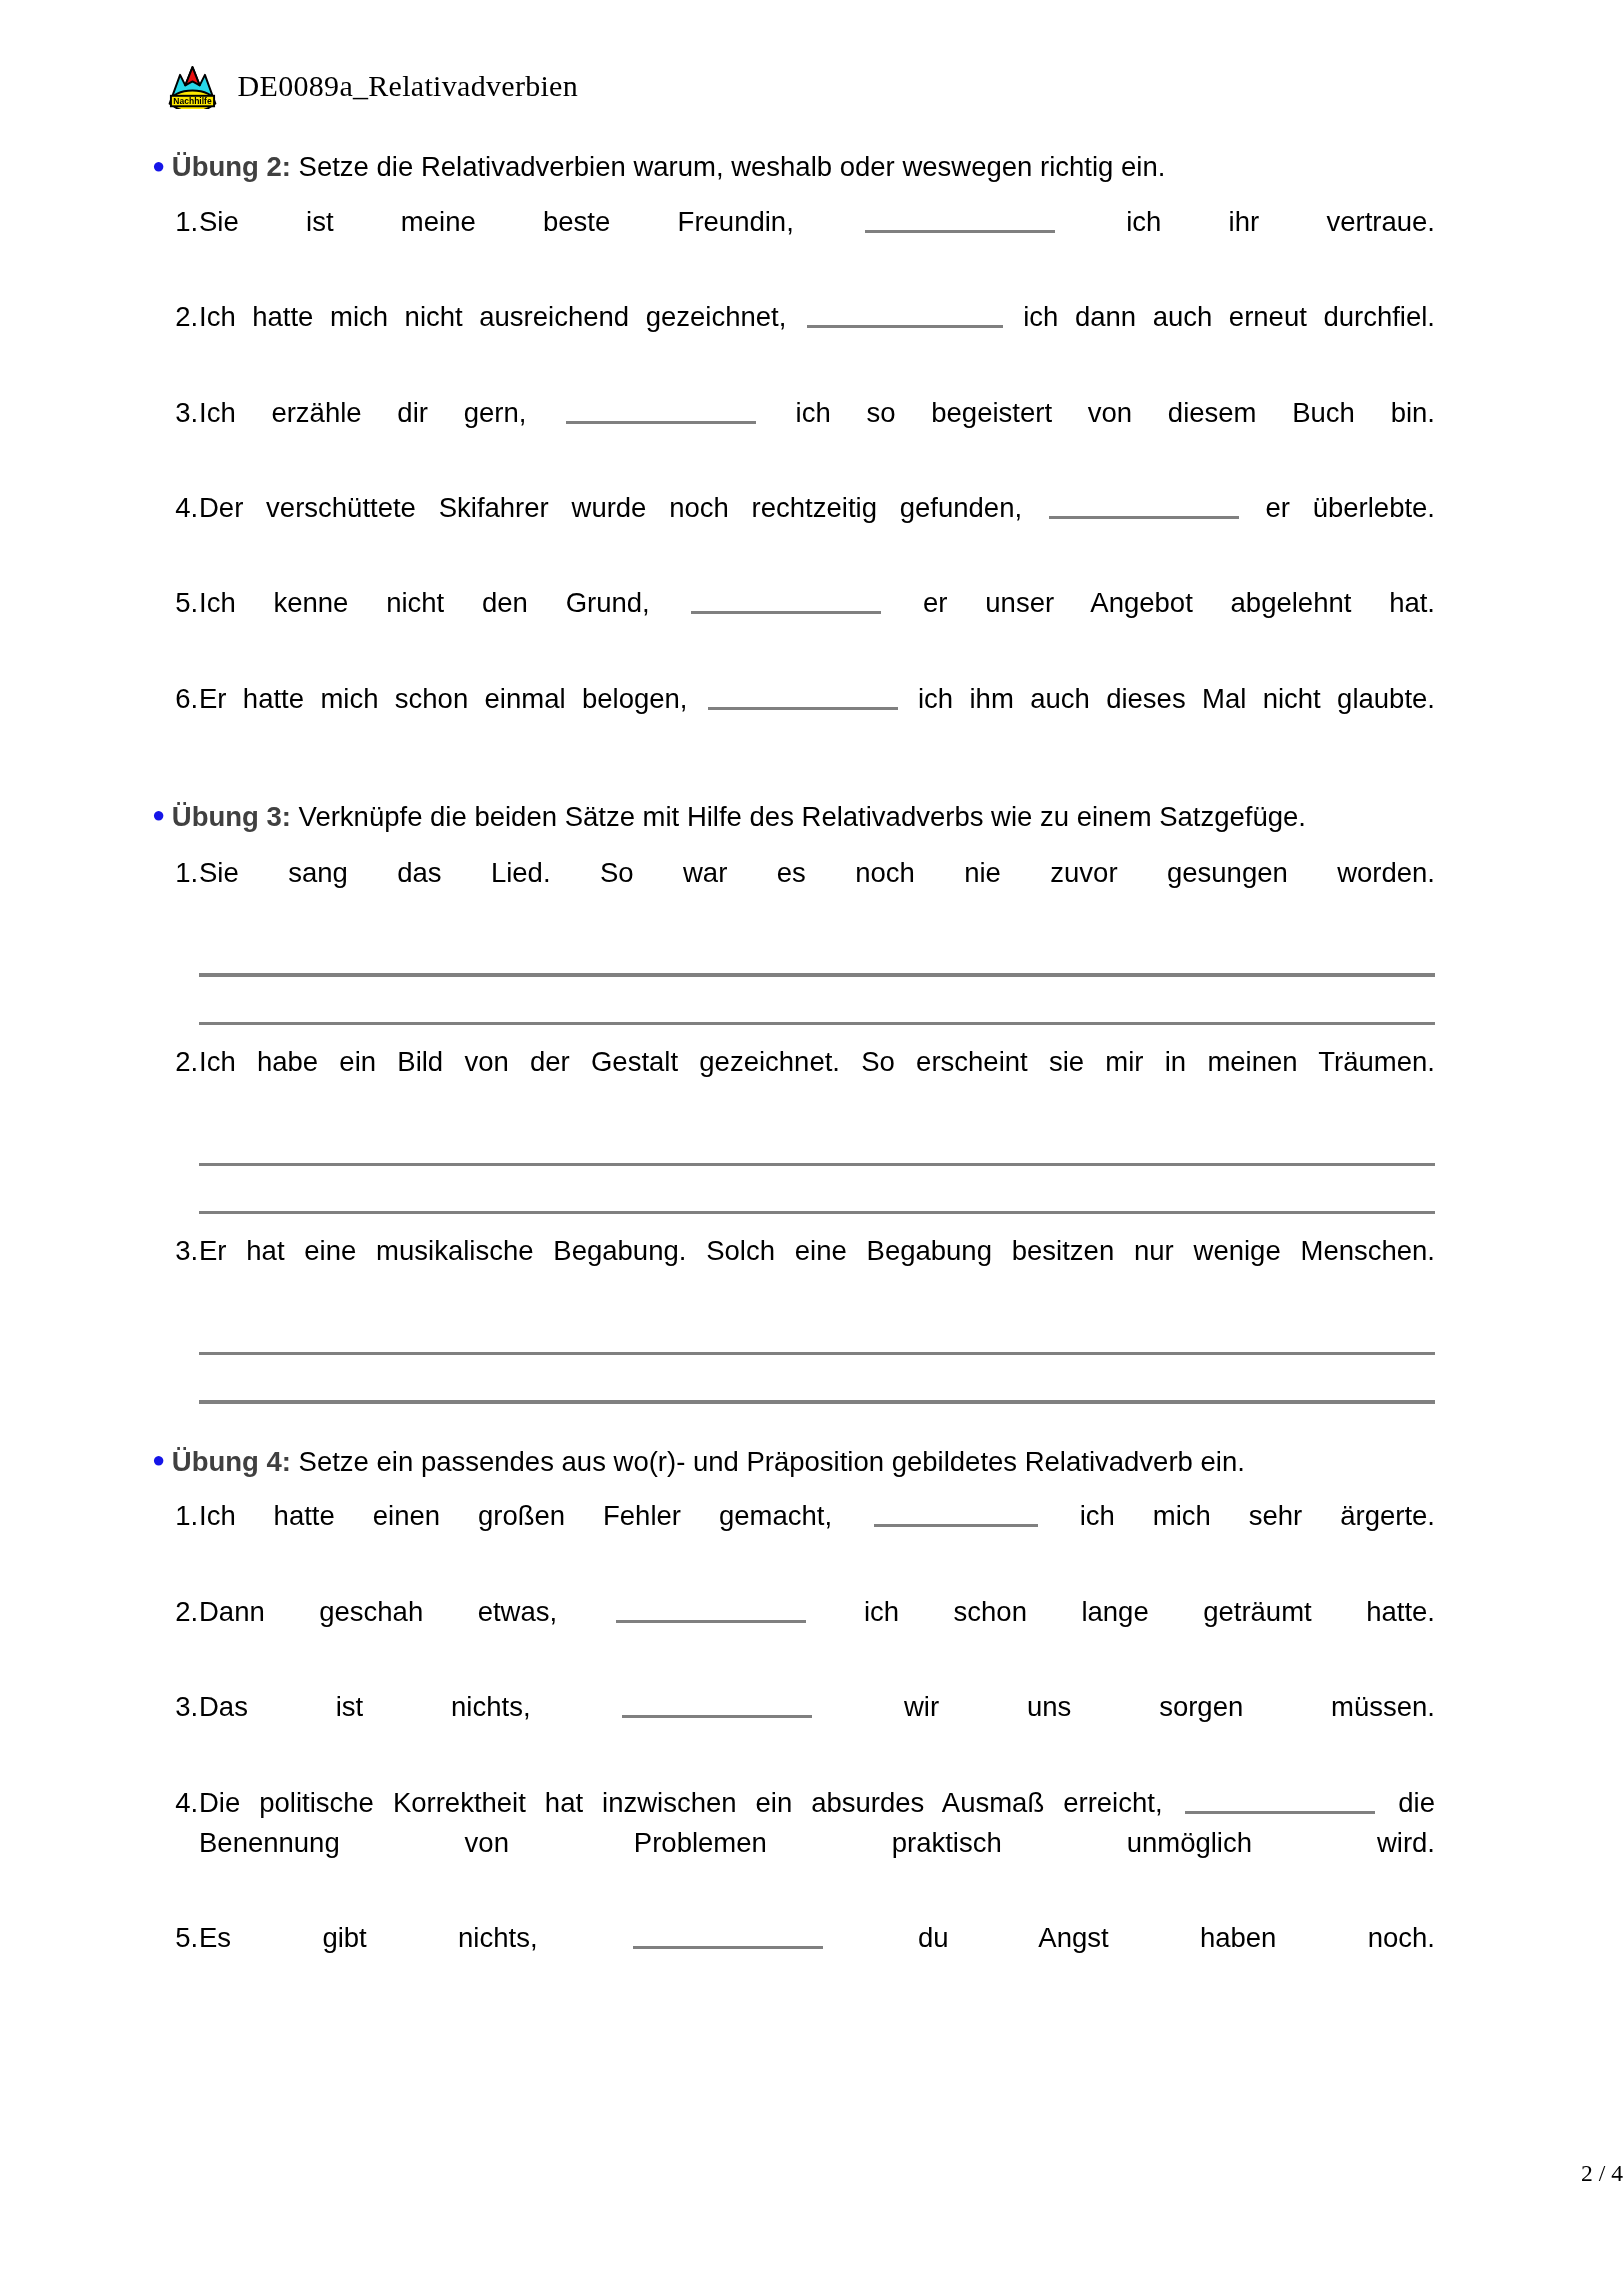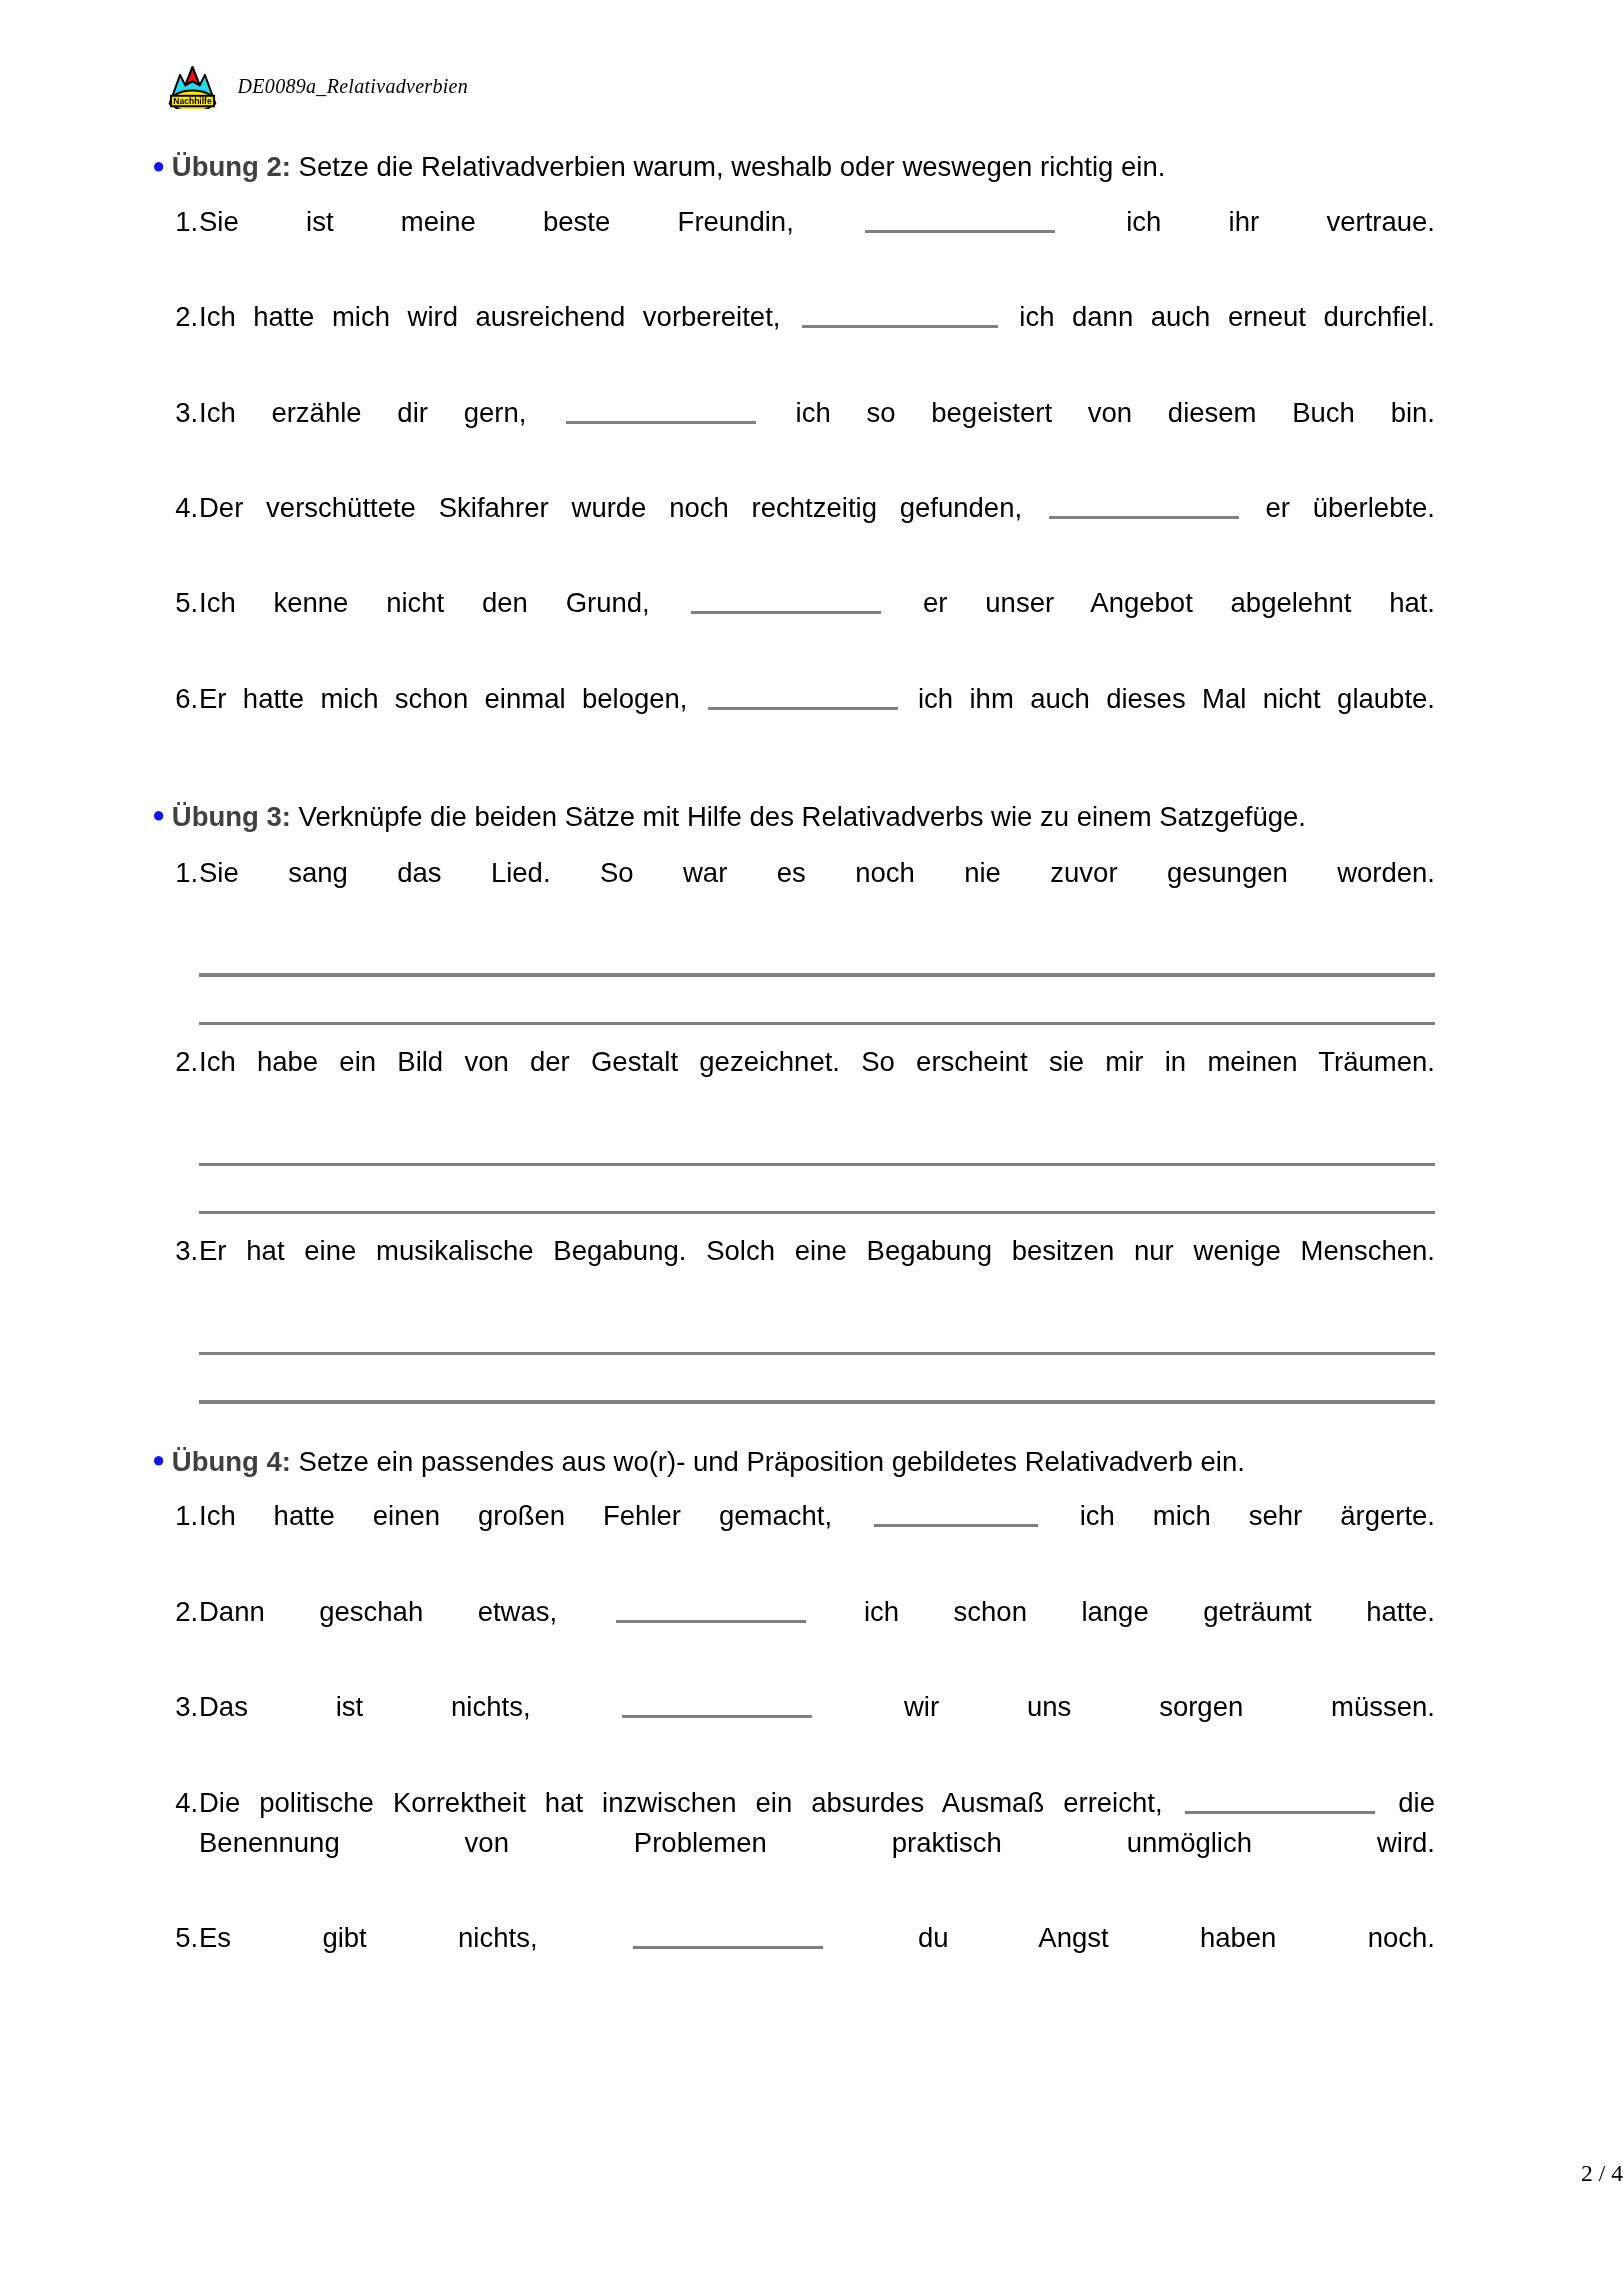--- a/index.html
+++ b/index.html
@@ -33,22 +33,21 @@
   }
   .logo {
     width: 51px;
     height: 46px;
     position: relative;
     flex: none;
   }
   .logo svg { display: block; }
   .doc-title {
     font-family: "Liberation Serif", serif;
-    font-style: italic;
-    font-size: 20px;
+    font-size: 30px;
     letter-spacing: 0.3px;
     white-space: nowrap;
     color: #000;
   }
 
   
   .content {
     position: absolute;
     left: 152px;
     top: 147px;
@@ -156,21 +155,21 @@
         <text x="39" y="62" font-family="Liberation Sans, sans-serif" font-size="13" font-weight="bold" text-anchor="middle" fill="#000000">Nachhilfe</text>
       </svg>
     </div>
     <div class="doc-title">DE0089a_Relativadverbien</div>
   </div>
 
   <div class="content" id="content-root">
       <div class="ex-head" style="margin-top: 0px; margin-bottom: 11.8px;"><span class="bullet">●</span><span class="lbl">Übung 2:</span> <span>Setze die Relativadverbien </span><span class="it">warum</span><span>, </span><span class="it">weshalb</span><span> oder </span><span class="it">weswegen</span><span> richtig ein.</span></div>
       <ul class="items">
         <li class="item" style="margin-top: 15.7px;"><span class="num">1.</span><span class="txt"><span>Sie ist meine beste Freundin, </span><span class="blank" style="width: 190px;"></span><span> ich ihr vertraue.</span></span></li>
-        <li class="item" style="margin-top: 15.7px;"><span class="num">2.</span><span class="txt"><span>Ich hatte mich wird ausreichend vorbereitet, </span><span class="blank" style="width: 196px;"></span><span> ich  dann  auch  erneut durchfiel.</span></span></li>
+        <li class="item" style="margin-top: 15.7px;"><span class="num">2.</span><span class="txt"><span>Ich hatte mich nicht ausreichend gezeichnet, </span><span class="blank" style="width: 196px;"></span><span> ich  dann  auch  erneut durchfiel.</span></span></li>
         <li class="item" style="margin-top: 15.7px;"><span class="num">3.</span><span class="txt"><span>Ich erzähle dir gern, </span><span class="blank" style="width: 190px;"></span><span> ich so begeistert von diesem Buch bin.</span></span></li>
         <li class="item" style="margin-top: 15.7px;"><span class="num">4.</span><span class="txt"><span>Der verschüttete Skifahrer wurde noch rechtzeitig gefunden, </span><span class="blank" style="width: 190px;"></span><span> er überlebte.</span></span></li>
         <li class="item" style="margin-top: 15.7px;"><span class="num">5.</span><span class="txt"><span>Ich kenne nicht den Grund, </span><span class="blank" style="width: 190px;"></span><span> er unser Angebot abgelehnt hat.</span></span></li>
         <li class="item" style="margin-top: 15.7px;"><span class="num">6.</span><span class="txt"><span>Er hatte mich schon einmal belogen, </span><span class="blank" style="width: 190px;"></span><span> ich  ihm  auch  dieses  Mal  nicht glaubte.</span></span></li>
       </ul>
       <div class="ex-head" style="margin-top: 38px; margin-bottom: 11.8px;"><span class="bullet">●</span><span class="lbl">Übung 3:</span> <span>Verknüpfe die beiden Sätze mit Hilfe des Relativadverbs </span><span class="it">wie</span><span> zu einem Satzgefüge.</span></div>
       <ul class="items">
         <li class="item" style="margin-top: 17px;"><span class="num">1.</span><span class="txt"><span>Sie sang das Lied. So war es noch nie zuvor gesungen worden.</span></span></li>
         <div class="answer-lines">
           <div class="answer-line" style="margin-top: 41px;"></div>

